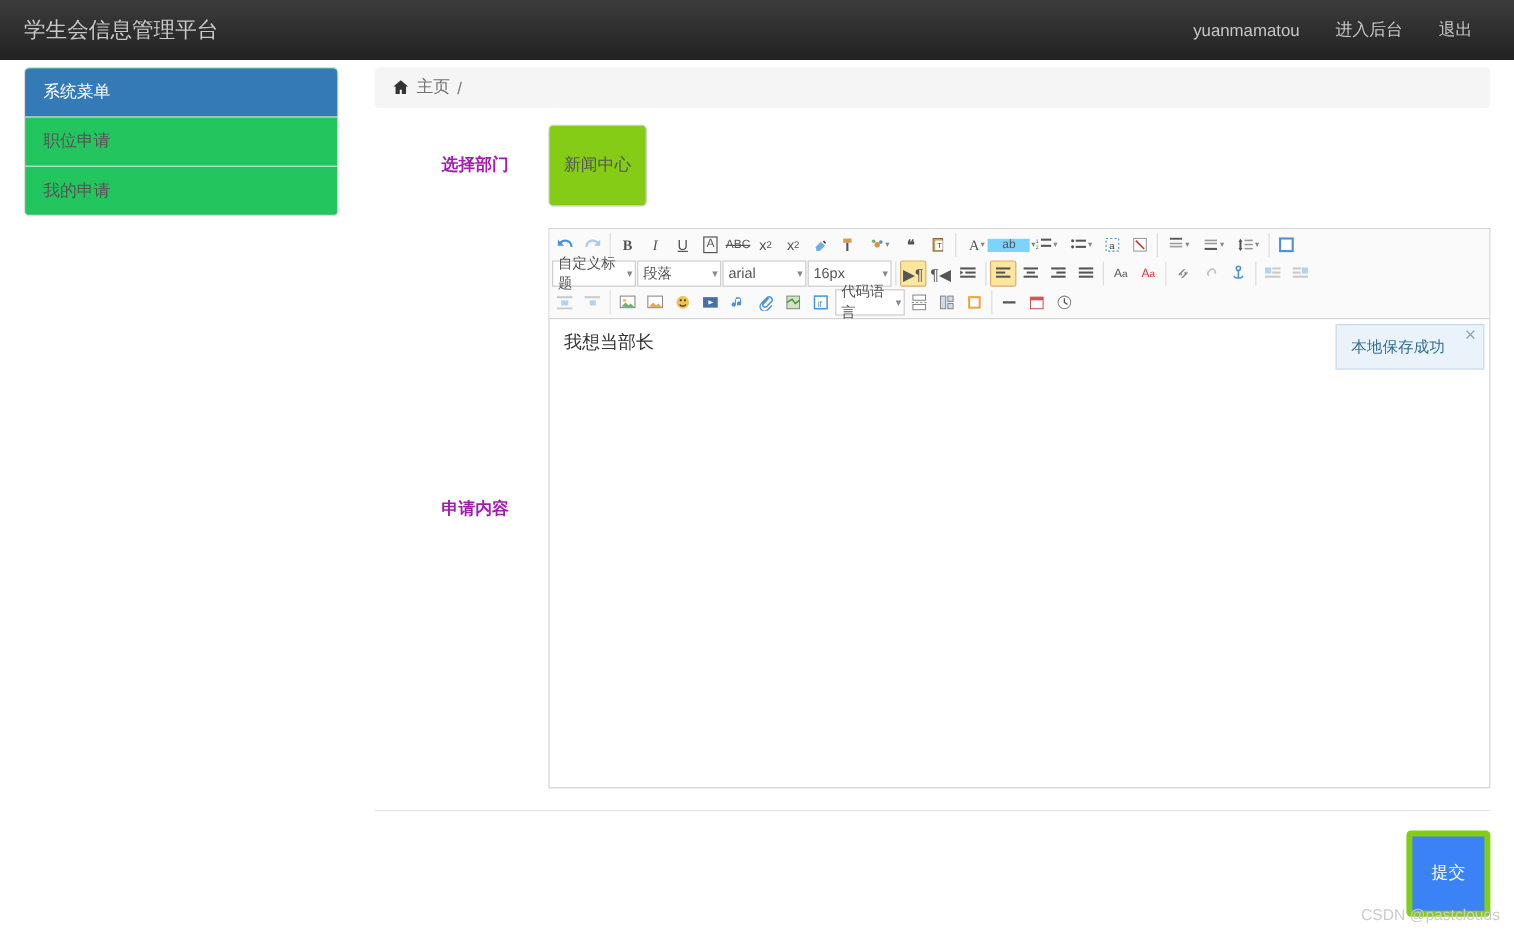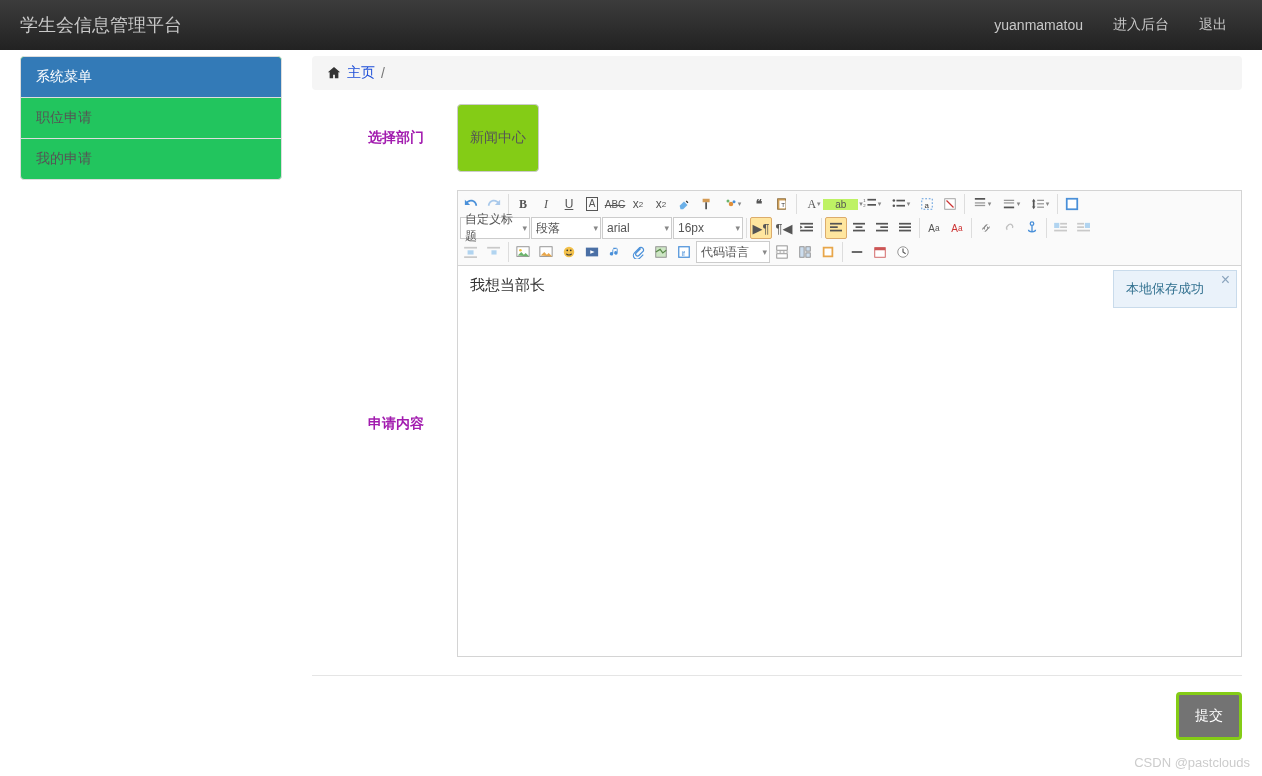--- a/index.html
+++ b/index.html
@@ -14,21 +14,21 @@
 
 
 .sidebar { width: 262px; border: 1px solid #ddd; border-radius: 4px; background: #22c55e; flex-shrink: 0; }
 .sidebar .menu-header { background: #337ab7; color: #fff; padding: 11px 15px; font-weight: 500; border-radius: 4px 4px 0 0; }
 .sidebar .menu-item { padding: 11px 15px; border-top: 1px solid #ddd; cursor: pointer; color: #555; }
 
 .main { flex: 1; }
 
 
 .breadcrumb { background: #f5f5f5; padding: 8px 15px; border-radius: 4px; margin-bottom: 14px; display: flex; align-items: center; gap: 6px; color: #777; }
-.breadcrumb .home-link { color: #1d4ed8; }
+.breadcrumb .home-link { color: #737373; }
 .breadcrumb .home-icon { font-size: 14px; color: #333; }
 
 
 .form-row { display: flex; align-items: center; margin-bottom: 18px; }
 .form-row .label { width: 145px; text-align: left; padding-left: 56px; font-weight: 700; color: #a21caf; }
 .select-like { border: 1px solid #ccc; border-radius: 4px; padding: 24px 12px; background: #84cc16; color: #555; cursor: pointer; }
 
 
 .editor-wrap { border: 1px solid #d4d4d4; background: #fff; }
 .toolbar { background: #fafafa; border-bottom: 1px solid #d4d4d4; padding: 2px; display: flex; flex-wrap: wrap; align-items: center; gap: 1px; }
@@ -39,21 +39,21 @@
 .tb-sel { height: 22px; border: 1px solid #ccc; background: #fff; font-size: 12px; color: #555; padding: 0 14px 0 4px; cursor: pointer; display: inline-flex; align-items: center; position: relative; }
 .tb-sel::after { content: "▾"; position: absolute; right: 2px; font-size: 9px; color: #888; }
 .tb-sep { width: 1px; height: 20px; background: #ddd; margin: 0 2px; }
 
 .editor-body { min-height: 390px; padding: 10px 12px; font-size: 15px; color: #333; position: relative; }
 
 .toast { position: absolute; top: 4px; right: 4px; background: #eaf2fa; border: 1px solid #c9dbeb; color: #31708f; padding: 9px 32px 9px 12px; font-size: 13px; }
 .toast .close { position: absolute; top: 0px; right: 6px; color: #8aa4bd; cursor: pointer; font-size: 16px; }
 
 .form-footer { border-top: 1px solid #e5e5e5; margin-top: 12px; padding-top: 16px; display: flex; justify-content: flex-end; }
-.btn-primary { background: #737373; color: #fff; border: 3px solid #84cc16; border-radius: 4px; padding: 12px 16px; cursor: pointer; font-size: 14px; }
+.btn-primary { background: #3b82f6; color: #fff; border: 5px solid #84cc16; border-radius: 4px; padding: 22px 16px; cursor: pointer; font-size: 14px; }
 
 .watermark { position: fixed; bottom: 6px; right: 12px; color: #ccc; font-size: 13px; }
 
 
 .i-bold { font-weight: 700; font-family: Georgia, serif; }
 .i-ital { font-style: italic; font-family: Georgia, serif; }
 .i-under { text-decoration: underline; }
 .i-strike { text-decoration: line-through; font-size: 10px; }
 .box { border: 1px solid #555; padding: 0 2px; font-size: 10px; line-height: 12px; }
 .pilcrow { font-size: 13px; }
@@ -154,21 +154,21 @@
                   <rect x="5" y="4" width="7" height="9" fill="#fff"></rect>
                   <text x="7" y="11" font-size="7" fill="#333">T</text>
                 </svg>
               </span>
             <span class="tb-sep"></span>
             <span class="tb-btn wide">
                 <span style="font-family:Georgia">A</span>
                 <span class="dd">▾</span>
               </span>
             <span class="tb-btn wide">
-                <span style="background:#bef264;padding:0 12px;font-size:10px">ab</span>
+                <span style="background:#7dd3fc;padding:0 12px;font-size:10px">ab</span>
                 <span class="dd">▾</span>
               </span>
             <span class="tb-btn wide">
                 <svg width="14" height="12" viewBox="0 0 16 14">
                   <text x="0" y="5" font-size="5" fill="#555">1</text>
                   <rect x="5" y="1" width="10" height="2" fill="#555"></rect>
                   <text x="0" y="11" font-size="5" fill="#555">2</text>
                   <rect x="5" y="7" width="10" height="2" fill="#555"></rect>
                 </svg>
                 <span class="dd">▾</span>
@@ -373,21 +373,21 @@
                   <rect x="2" y="2" width="12" height="12" fill="#cde6c4" stroke="#888"></rect>
                   <path d="M2 8l5-3 3 4 4-3" fill="none" stroke="#5a8a4a" stroke-width="1.4"></path>
                 </svg>
               </span>
             <span class="tb-btn">
                 <svg width="14" height="14" viewBox="0 0 16 16">
                   <rect x="2" y="2" width="12" height="12" fill="#fff" stroke="#4a90d9" stroke-width="1.4"></rect>
                   <text x="5" y="12" font-size="8" fill="#4a90d9">if</text>
                 </svg>
               </span>
-            <span class="tb-sel" style="width:74px">代码语言</span>
+            <span class="tb-sel" style="width:58px">代码语言</span>
             <span class="tb-btn">
                 <svg width="14" height="14" viewBox="0 0 16 16">
                   <rect x="2" y="1" width="12" height="5" fill="#fff" stroke="#888"></rect>
                   <rect x="2" y="10" width="12" height="5" fill="#fff" stroke="#888"></rect>
                   <line x1="1" y1="8" x2="15" y2="8" stroke="#888" stroke-dasharray="2"></line>
                 </svg>
               </span>
             <span class="tb-btn">
                 <svg width="14" height="14" viewBox="0 0 16 16">
                   <rect x="2" y="2" width="5" height="12" fill="#cde" stroke="#888"></rect>

